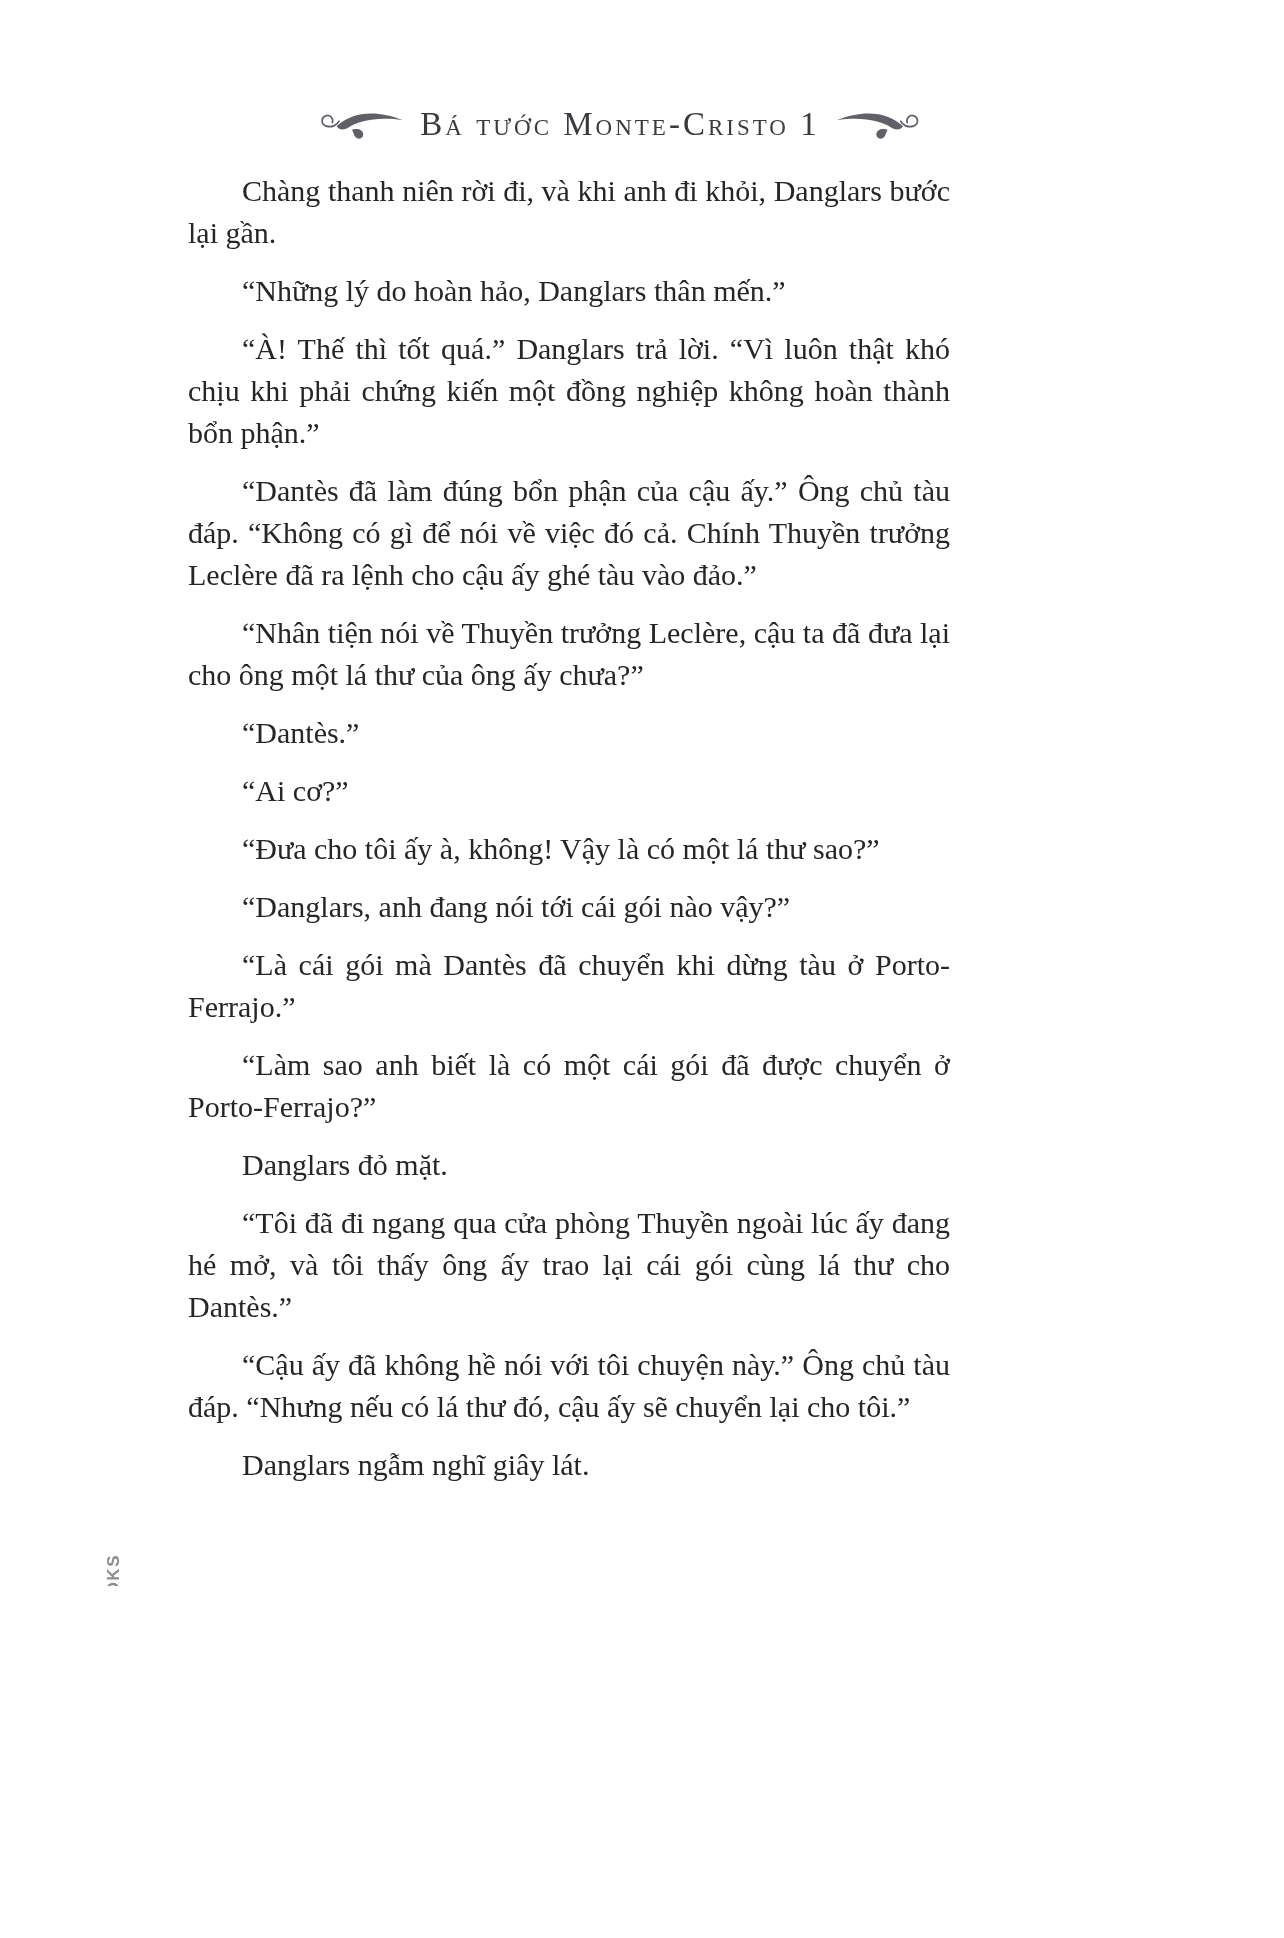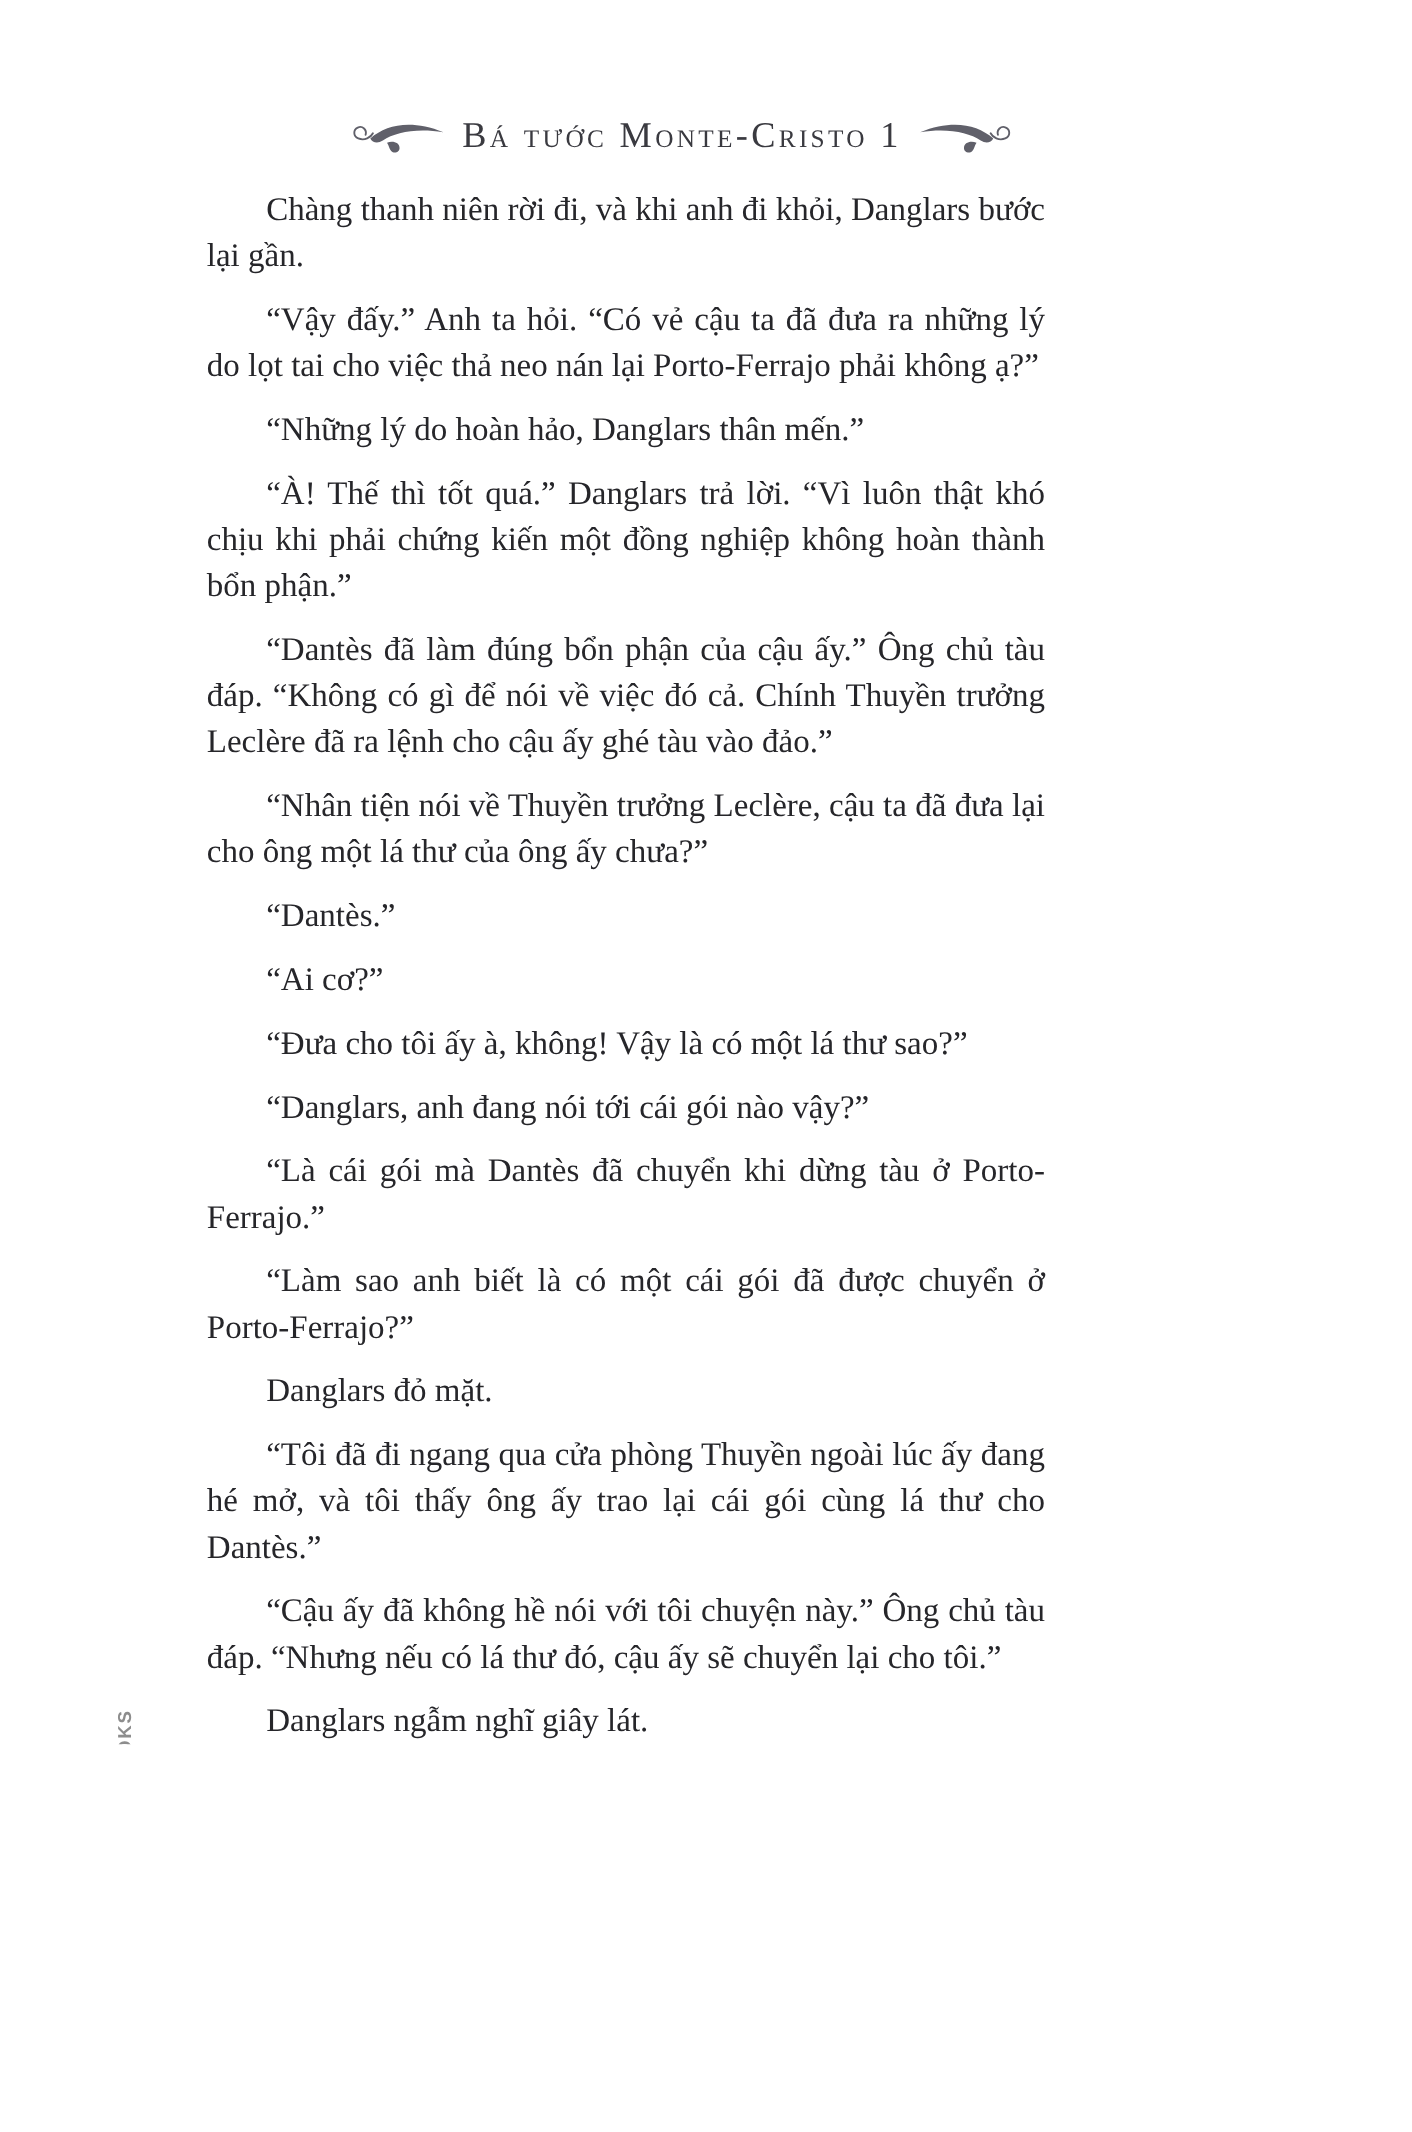--- a/index.html
+++ b/index.html
@@ -106,21 +106,20 @@
     <div class="head-title">Bá tước Monte-Cristo 1</div>
     <svg class="flourish flourish-right" viewBox="0 0 90 40" aria-hidden="true">
       <path d="M13.5,18.5 c1.5,-5 -3,-9 -7.5,-7 c-4.5,2 -4.5,8.5 0.5,10.5 c6,2.5 12,-1 14,-5" fill="none" stroke="currentColor" stroke-width="1.8" stroke-linecap="round"></path>
       <path d="M18,22 C34,8 58,4 88,16 C62,12 42,16 30,24 C25,27 20,26 18,22 Z" fill="currentColor"></path>
       <path d="M34,26 c6,-2 12,0 12,5 c0,4 -5,6 -8,3 c-2,-2 -2,-5 -4,-8 Z" fill="currentColor"></path>
     </svg>
   </header>
 
   <main class="body-text">
     <p>Chàng thanh niên rời đi, và khi anh đi khỏi, Danglars bước lại gần.</p>
-    <p>“Vậy đấy.” Anh ta hỏi. “Có vẻ cậu ta đã đưa ra những lý do lọt tai cho việc thả neo nán lại Porto-Ferrajo phải không ạ?”</p>
     <p>“Những lý do hoàn hảo, Danglars thân mến.”</p>
     <p>“À! Thế thì tốt quá.” Danglars trả lời. “Vì luôn thật khó chịu khi phải chứng kiến một đồng nghiệp không hoàn thành bổn phận.”</p>
     <p>“Dantès đã làm đúng bổn phận của cậu ấy.” Ông chủ tàu đáp. “Không có gì để nói về việc đó cả. Chính Thuyền trưởng Leclère đã ra lệnh cho cậu ấy ghé tàu vào đảo.”</p>
     <p>“Nhân tiện nói về Thuyền trưởng Leclère, cậu ta đã đưa lại cho ông một lá thư của ông ấy chưa?”</p>
     <p>“Dantès.”</p>
     <p>“Ai cơ?”</p>
     <p>“Đưa cho tôi ấy à, không! Vậy là có một lá thư sao?”</p>
     <p>“Danglars, anh đang nói tới cái gói nào vậy?”</p>
     <p>“Là cái gói mà Dantès đã chuyển khi dừng tàu ở Porto-Ferrajo.”</p>
     <p>“Làm sao anh biết là có một cái gói đã được chuyển ở Porto-Ferrajo?”</p>

